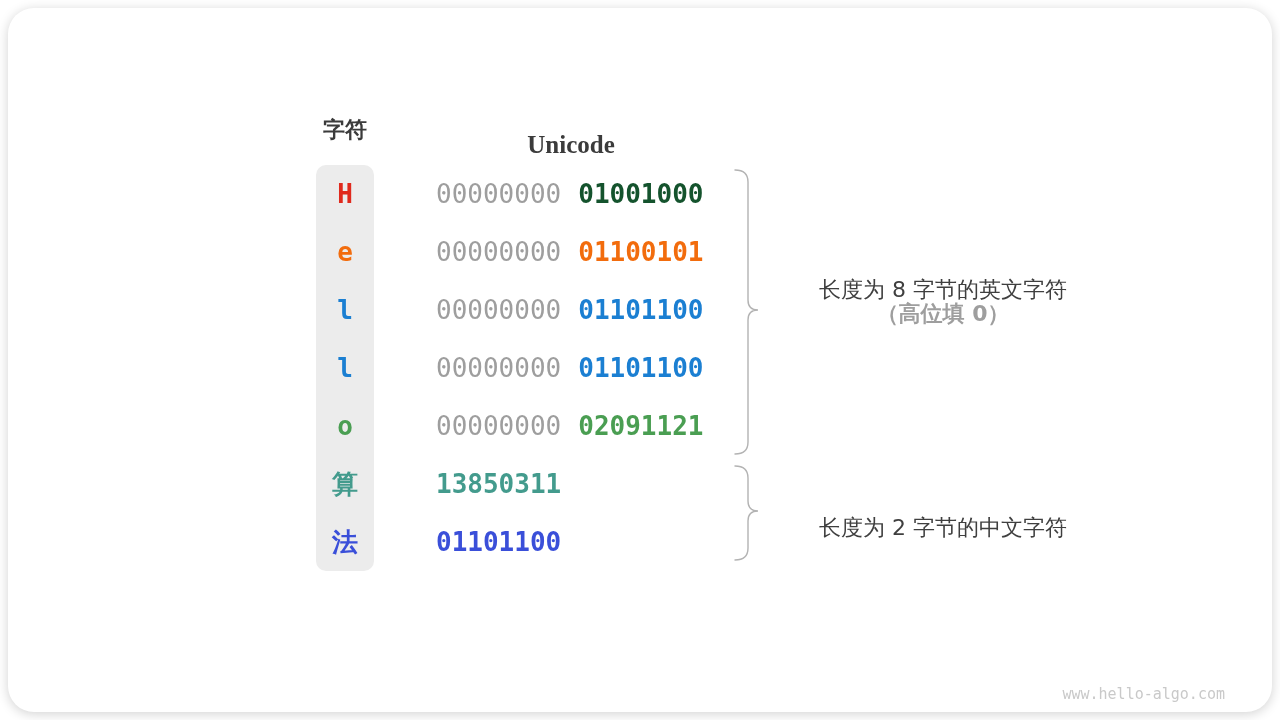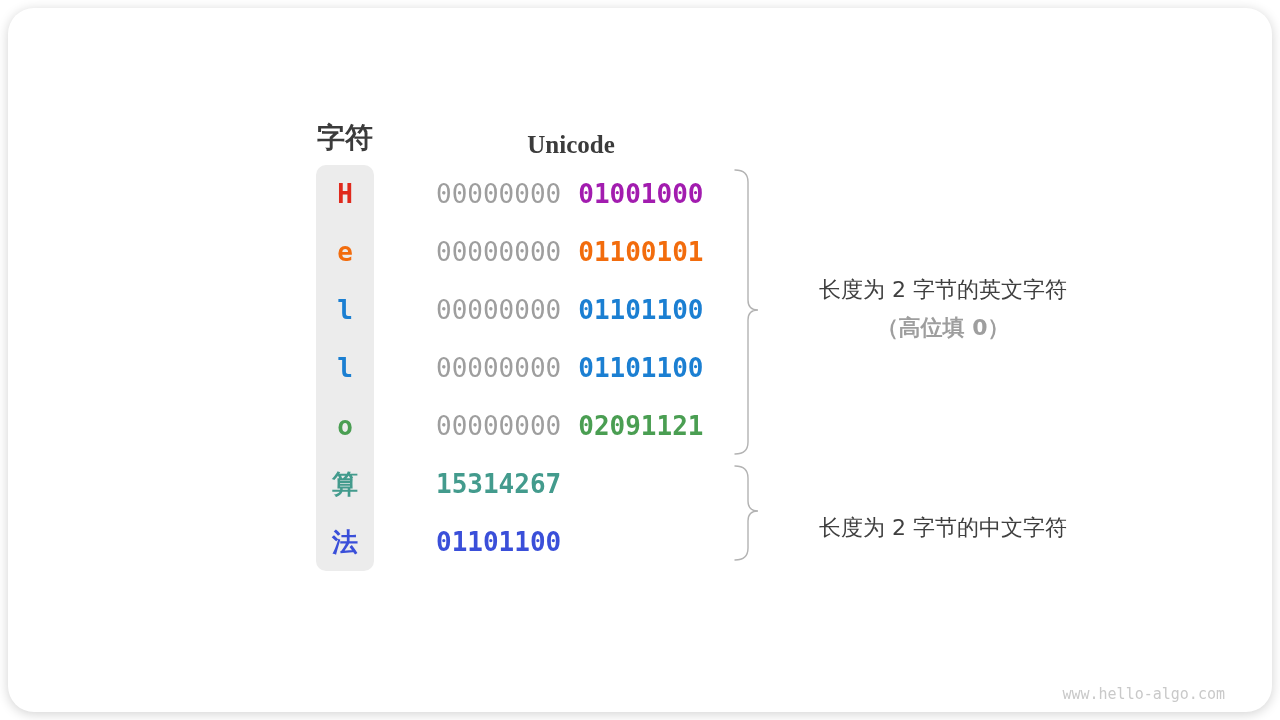--- a/index.html
+++ b/index.html
@@ -3,22 +3,22 @@
 <meta charset="utf-8">
 <style>
   * { margin:0; padding:0; box-sizing:border-box; }
   html,body { width:1280px; height:720px; background:#ffffff; overflow:hidden;
               font-family:"DejaVu Sans", sans-serif; }
   .card { position:absolute; left:8px; top:8px; width:1264px; height:704px;
           background:#ffffff; border-radius:26px;
           box-shadow:0 2px 12px rgba(0,0,0,0.18); }
 
   
-  .hdr-char { position:absolute; left:300px; top:116px; width:74px; text-align:center;
-              font-size:28px; font-weight:bold; color:#3b3b3b; line-height:28px; }
+  .hdr-char { position:absolute; left:300px; top:108px; width:74px; text-align:center;
+              font-size:22px; font-weight:bold; color:#3b3b3b; line-height:28px; }
   .hdr-unicode { position:absolute; left:428px; top:122px; width:270px; text-align:center;
                  font-family:Liberation Serif, serif; font-size:25px; font-weight:bold;
                  color:#3b3b3b; line-height:30px; }
 
   
   .char-col { position:absolute; left:308px; top:157px; width:58px; height:406px;
               border-radius:10px; display:flex; flex-direction:column; }
   .char-cell { flex:1; display:flex; align-items:center; justify-content:center;
                font-family:"DejaVu Sans Mono", monospace; font-size:26px; font-weight:bold; }
 
@@ -32,21 +32,21 @@
 
   
   .brace { position:absolute; }
   .brace path { fill:none; stroke-width:1.4px; }
 
   
   .anno { position:absolute; width:330px; text-align:center; }
   .anno-en { left:770px; top:270px; }
   .anno-zh { left:770px; top:508px; }
   .anno-line1 { font-size:22px; font-weight:500; color:#3f3f3f; line-height:24px; }
-  .anno-line2 { font-size:22px; font-weight:bold; line-height:24px; margin-top:14px; }
+  .anno-line2 { font-size:22px; font-weight:bold; line-height:24px; }
 
   
   .watermark { position:absolute; right:47px; top:677px;
                font-family:"DejaVu Sans Mono", monospace; font-size:15px; }
 </style>
 </head>
 <body>
 
 <div class="card">
 
@@ -59,56 +59,56 @@
     <div class="char-cell" style="color: rgb(27, 127, 210);">l</div>
     <div class="char-cell" style="color: rgb(27, 127, 210);">l</div>
     <div class="char-cell" style="color: rgb(74, 158, 82);">o</div>
     <div class="char-cell" style="color: rgb(67, 155, 141);">算</div>
     <div class="char-cell" style="color: rgb(58, 79, 217);">法</div>
   </div>
 
   <div class="bin-col">
     <div class="bin-row">
       <span class="byte regular" style="color: rgb(158, 158, 158);">00000000</span>
-      <span class="byte" style="color: #a21caf;">01001000</span>
+      <span class="byte" style="color: #14532d;">01001000</span>
     </div>
     <div class="bin-row">
       <span class="byte regular" style="color: rgb(158, 158, 158);">00000000</span>
       <span class="byte" style="color: rgb(242, 108, 13);">01100101</span>
     </div>
     <div class="bin-row">
       <span class="byte regular" style="color: rgb(158, 158, 158);">00000000</span>
       <span class="byte" style="color: rgb(27, 127, 210);">01101100</span>
     </div>
     <div class="bin-row">
       <span class="byte regular" style="color: rgb(158, 158, 158);">00000000</span>
       <span class="byte" style="color: rgb(27, 127, 210);">01101100</span>
     </div>
     <div class="bin-row">
       <span class="byte regular" style="color: rgb(158, 158, 158);">00000000</span>
       <span class="byte" style="color: rgb(74, 158, 82);">02091121</span>
     </div>
     <div class="bin-row">
-      <span class="byte" style="color: rgb(67, 155, 141);">15314267</span>
+      <span class="byte" style="color: rgb(67, 155, 141);">13850311</span>
     </div>
     <div class="bin-row">
       <span class="byte" style="color: rgb(58, 79, 217);">01101100</span>
     </div>
   </div>
 
   <svg class="brace" style="left:720px; top:155px;" width="40" height="300" viewBox="0 0 40 300">
     <path stroke-linecap="round" d="M7,7 Q20,7 20,19 L20,137 Q20,147 30,147 Q20,147 20,157 L20,279 Q20,291 7,291" style="stroke: rgb(179, 179, 179);"></path>
   </svg>
 
   <svg class="brace" style="left:720px; top:450px;" width="40" height="110" viewBox="0 0 40 110">
     <path stroke-linecap="round" d="M7,8 Q20,8 20,20 L20,43 Q20,53 30,53 Q20,53 20,63 L20,90 Q20,102 7,102" style="stroke: rgb(179, 179, 179);"></path>
   </svg>
 
   <div class="anno anno-en">
-    <div class="anno-line1" style="color: rgb(63, 63, 63);">长度为 2 字节的英文字符</div>
+    <div class="anno-line1" style="color: rgb(63, 63, 63);">长度为 8 字节的英文字符</div>
     <div class="anno-line2" style="color: rgb(158, 158, 158);">（高位填 0）</div>
   </div>
 
   <div class="anno anno-zh">
     <div class="anno-line1" style="color: rgb(63, 63, 63);">长度为 2 字节的中文字符</div>
   </div>
 
   <div class="watermark" style="color: rgb(201, 201, 201);">www.hello-algo.com</div>
 
 </div>

